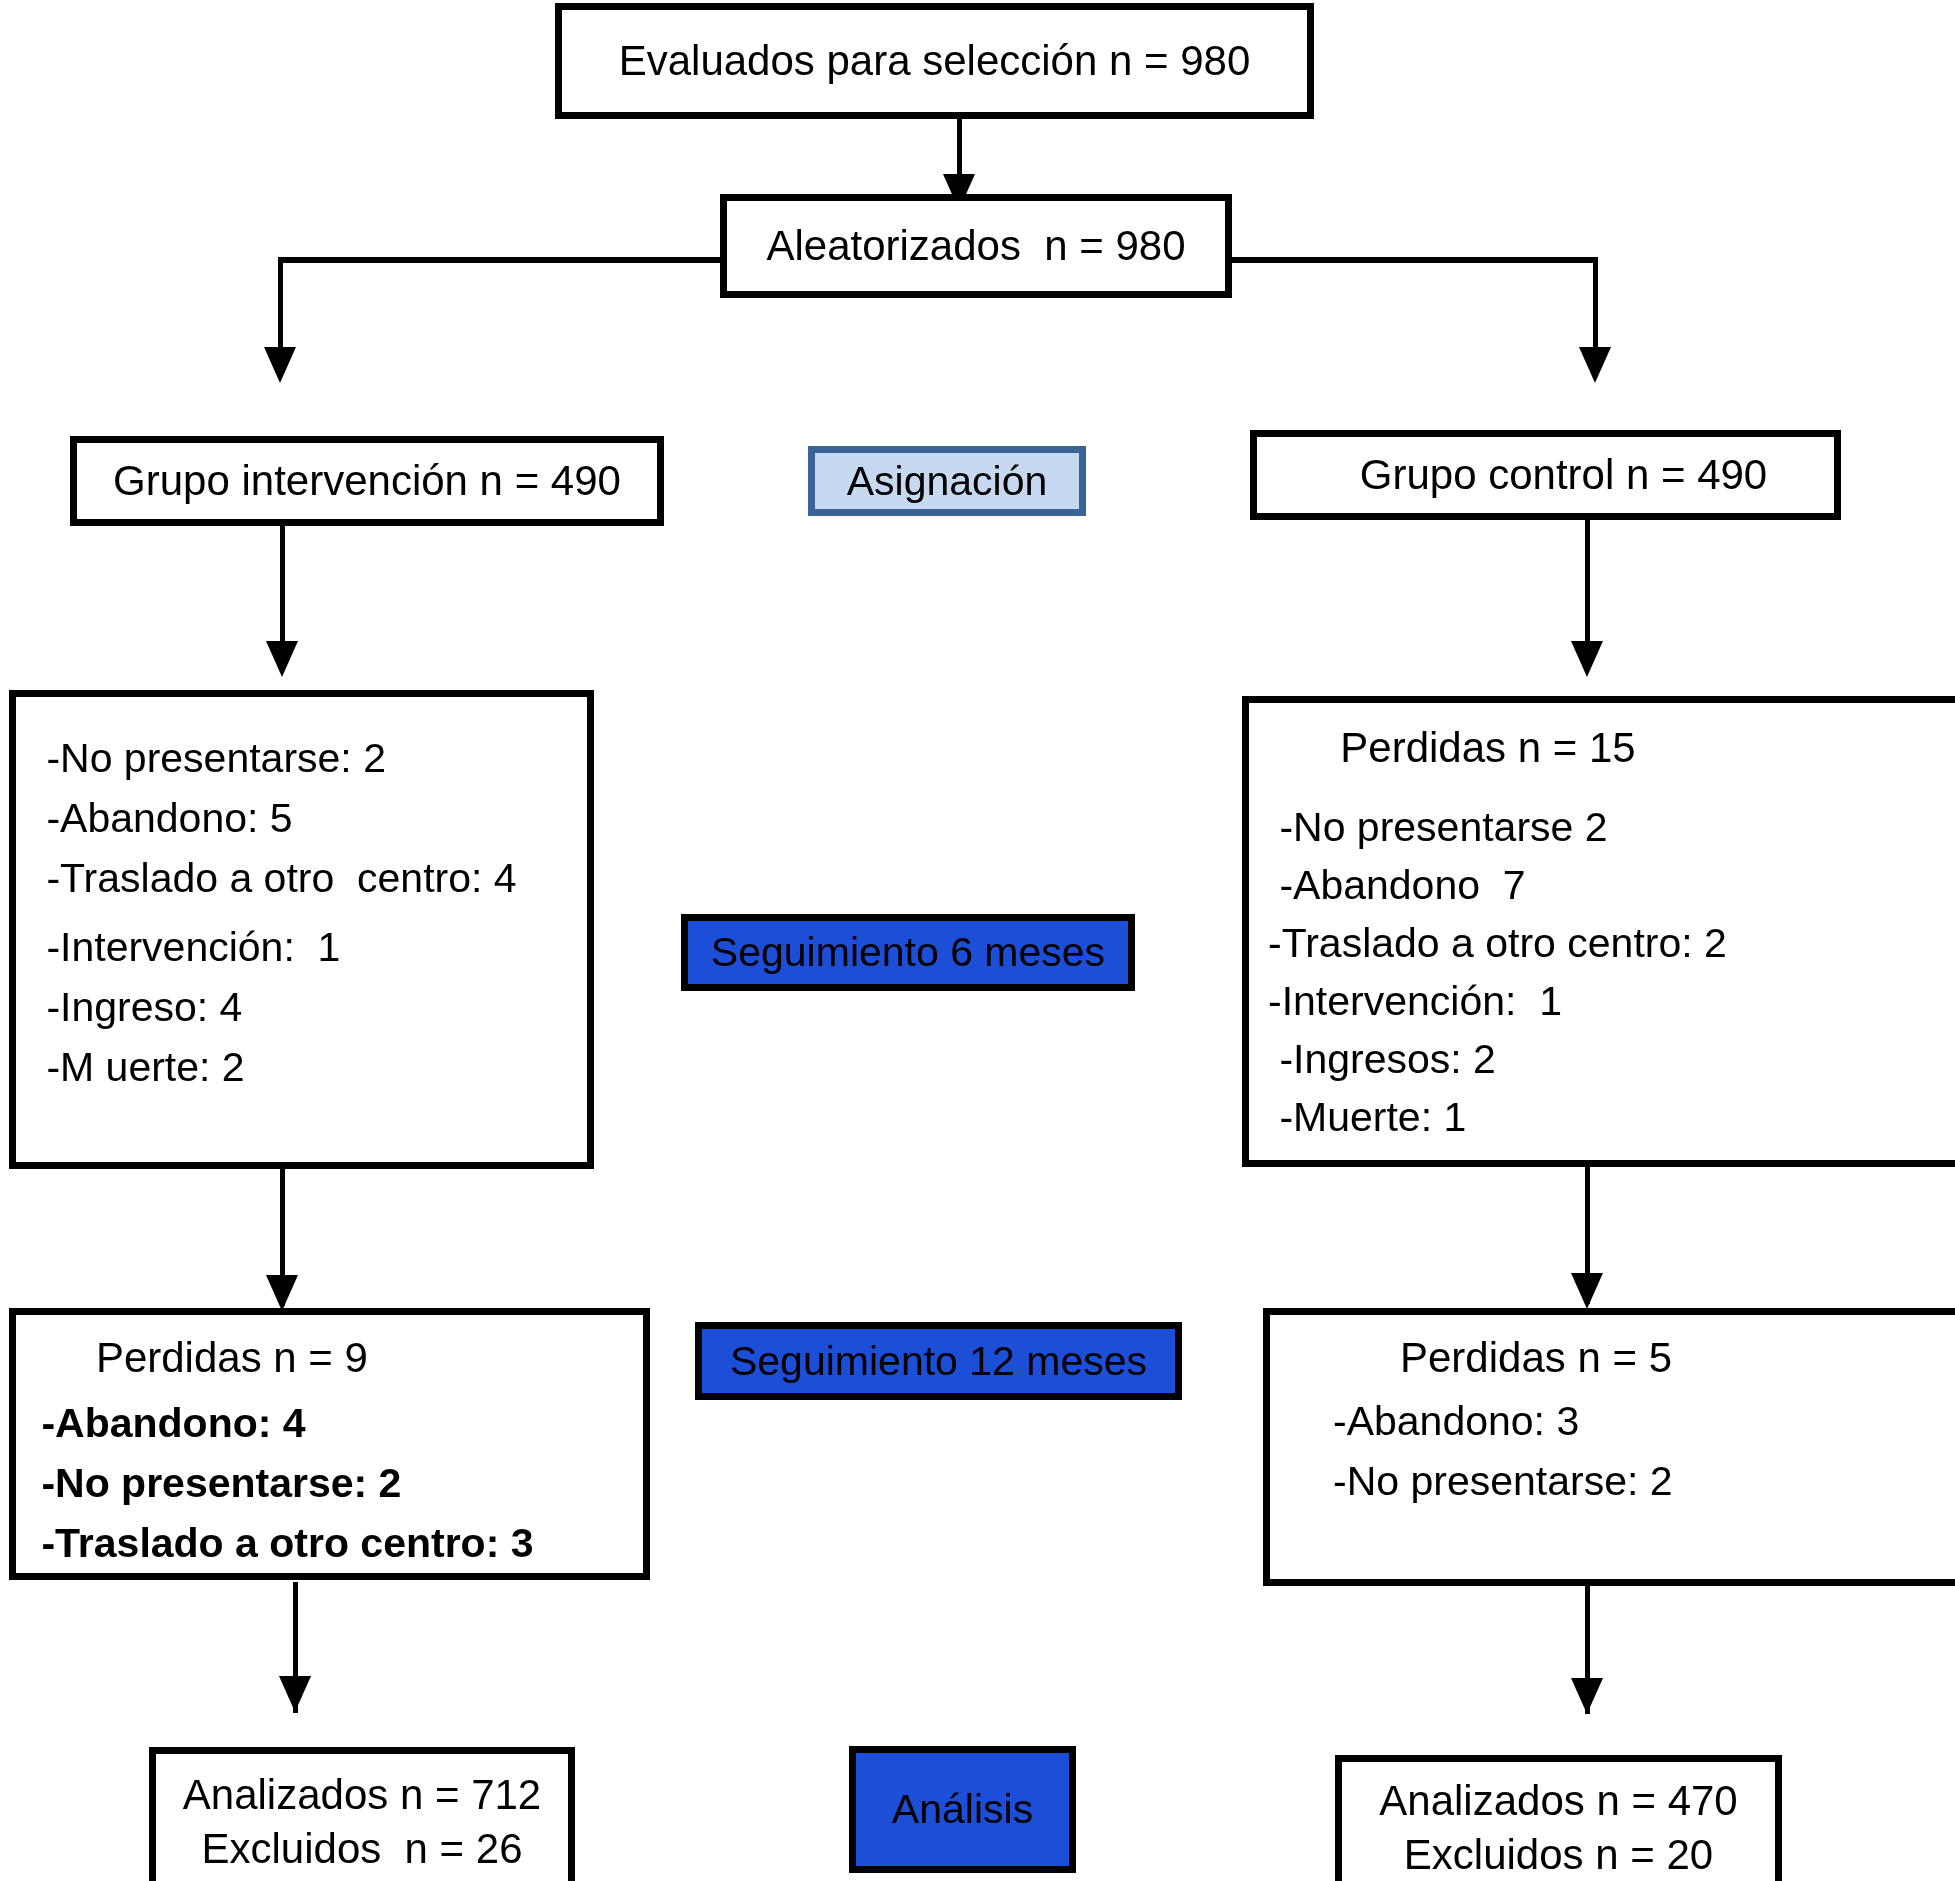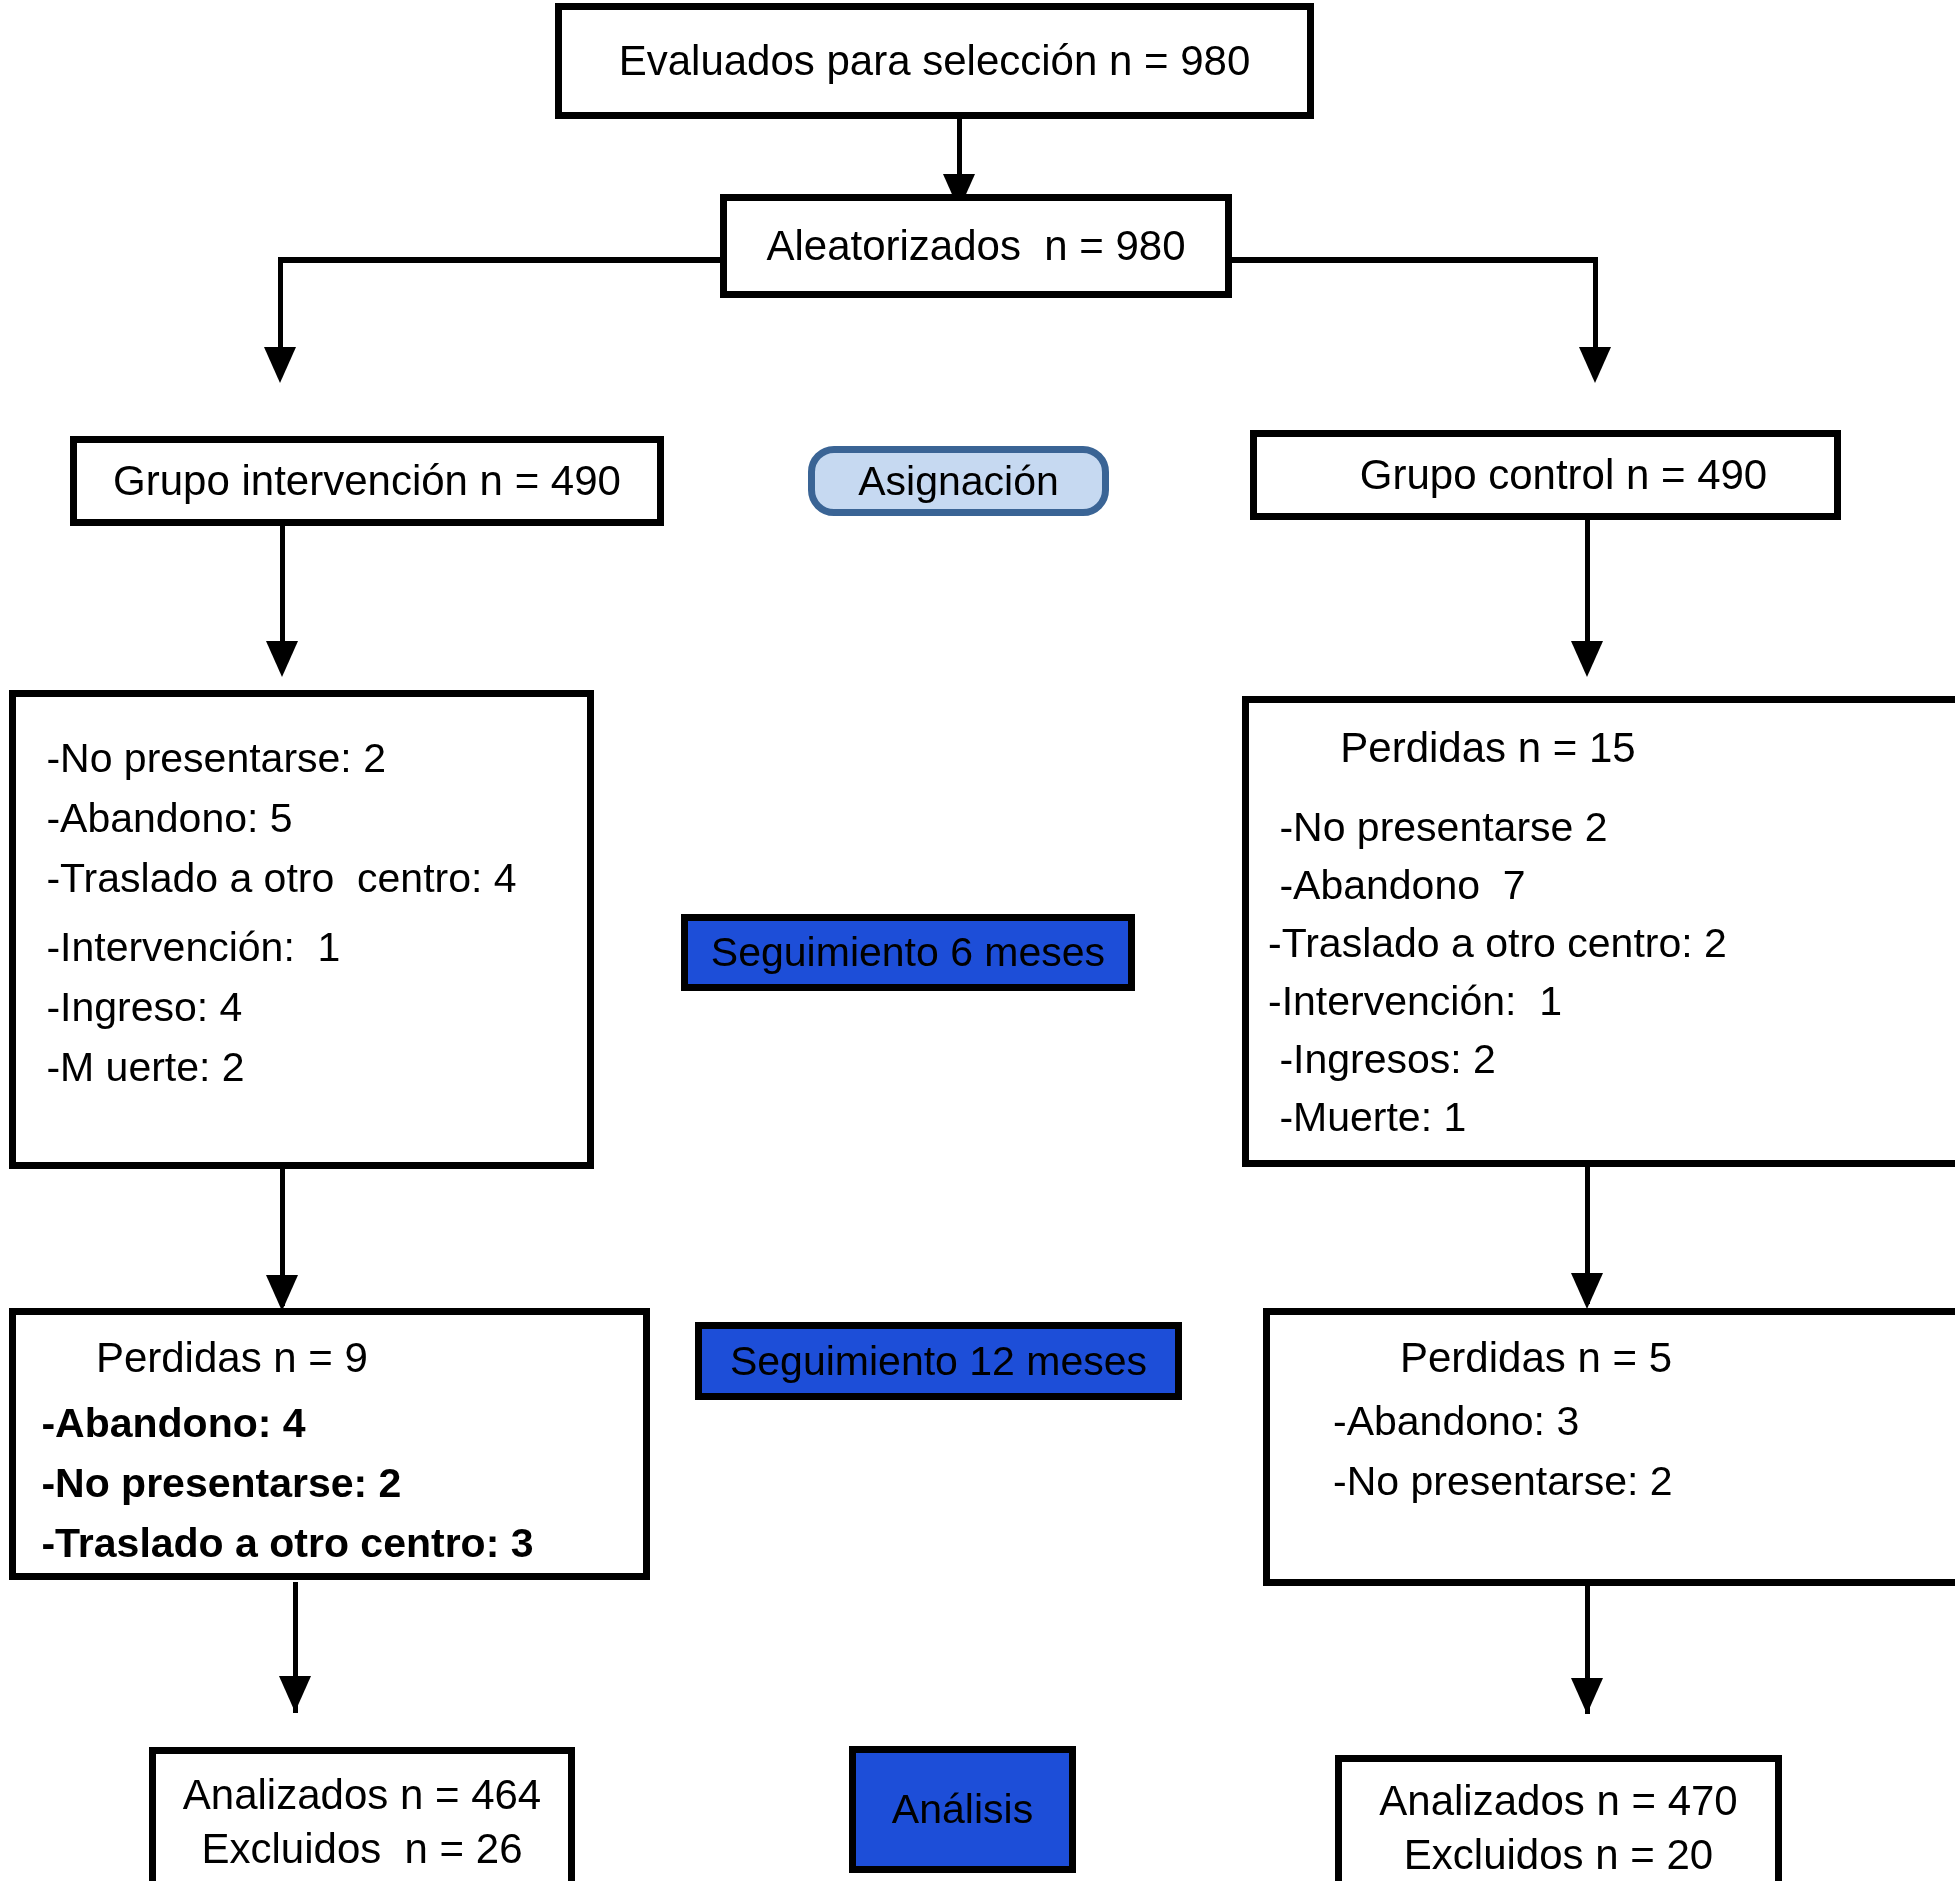--- a/index.html
+++ b/index.html
@@ -119,21 +119,21 @@
   <div class="arrowhead" style="left:264px; top:347px;"></div>
 
   <div class="conn h-line" style="left:1230px; top:257px; width:368px; height:6.3px;"></div>
   <div class="conn v-line" style="left:1593px; top:257px; width:4.7px; height:110px;"></div>
   <div class="arrowhead" style="left:1579px; top:347px;"></div>
 
   <div class="node center-text" style="left:70px; top:436px; width:594px; height:90px;">
     <span class="line">Grupo intervención n = 490</span>
   </div>
 
-  <div class="phase steel" style="left:808px; top:446px; width:301px; height:70px;border-radius:26px;">
+  <div class="phase steel" style="left:808px; top:446px; width:278px; height:70px;">
     <span>Asignación</span>
   </div>
 
   <div class="node center-text" style="left:1250px; top:430px; width:591px; height:90px;padding-left:36px;">
     <span class="line">Grupo control n = 490</span>
   </div>
 
   <div class="conn v-line" style="left:280px; top:526px; width:4.7px; height:141px;"></div>
   <div class="arrowhead" style="left:266px; top:641px;"></div>
 
@@ -194,21 +194,21 @@
     </div>
   </div>
 
   <div class="conn v-line" style="left:293px; top:1582px; width:4.7px; height:131px;"></div>
   <div class="arrowhead" style="left:279px; top:1676px;"></div>
 
   <div class="conn v-line" style="left:1585px; top:1586px; width:4.7px; height:128px;"></div>
   <div class="arrowhead" style="left:1571px; top:1678px;"></div>
 
   <div class="node center-text" style="left:149px; top:1747px; width:426px; height:149px;">
-    <span class="line">Analizados n = 464</span>
+    <span class="line">Analizados n = 712</span>
     <span class="line">Excluidos  n = 26</span>
   </div>
 
   <div class="phase" style="left:849px; top:1746px; width:227px; height:127px;">
     <span>Análisis</span>
   </div>
 
   <div class="node center-text" style="left:1335px; top:1755px; width:447px; height:145px;">
     <span class="line">Analizados n = 470</span>
     <span class="line">Excluidos n = 20</span>

